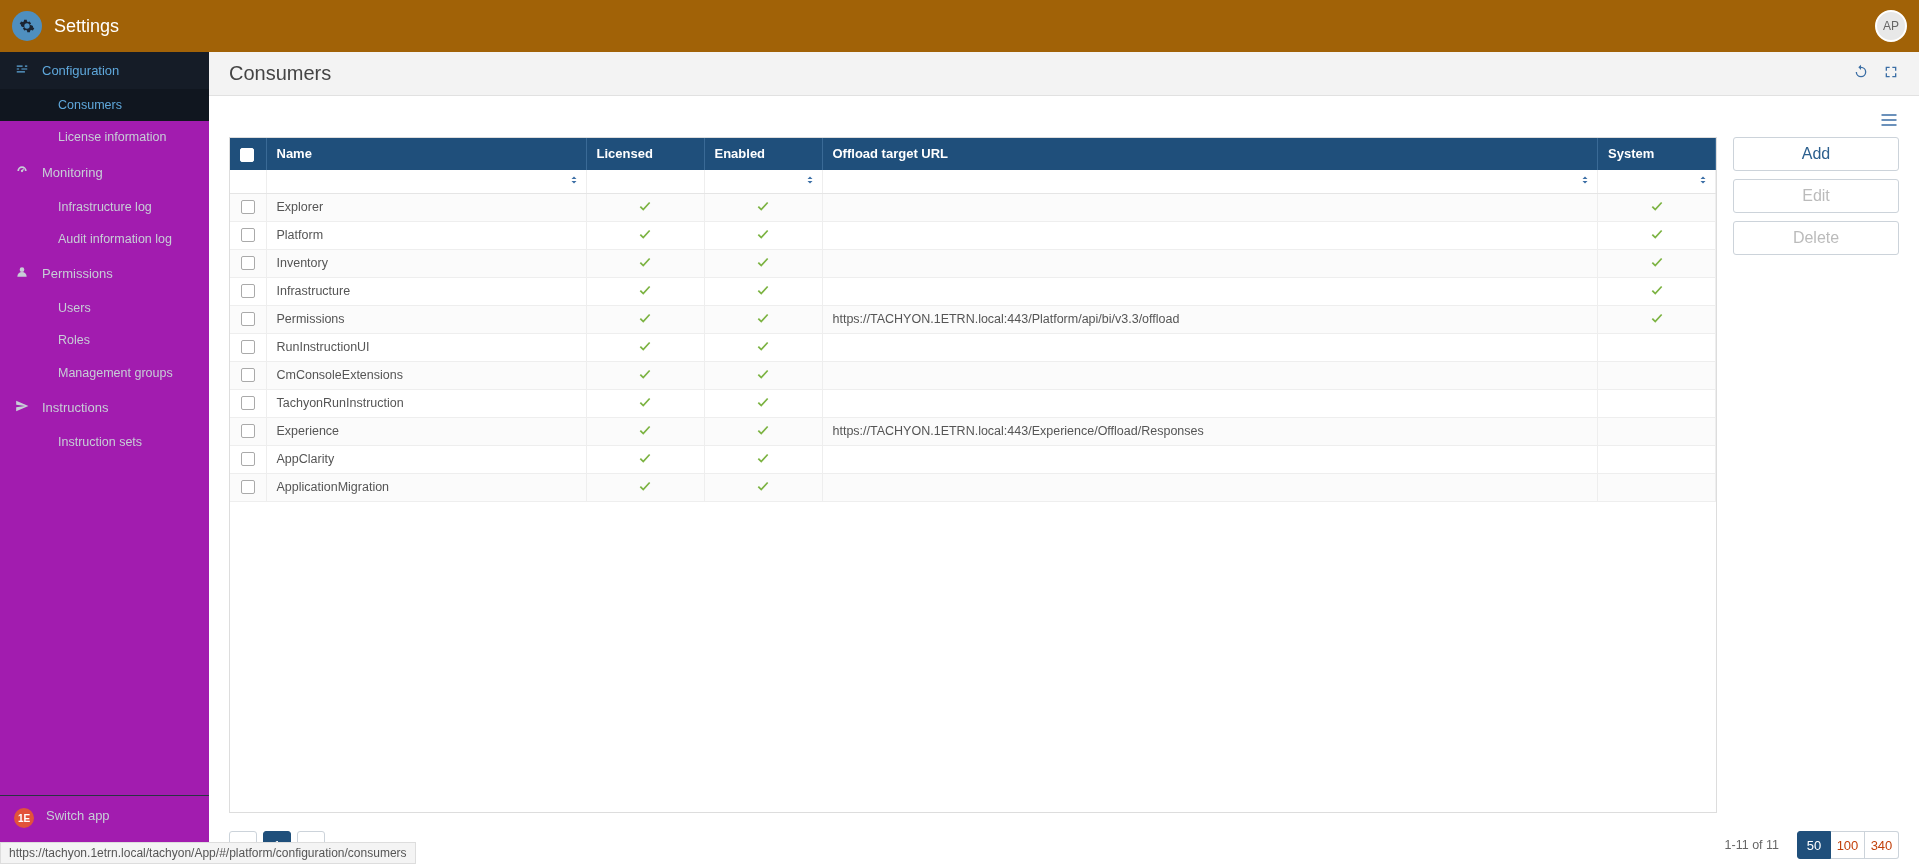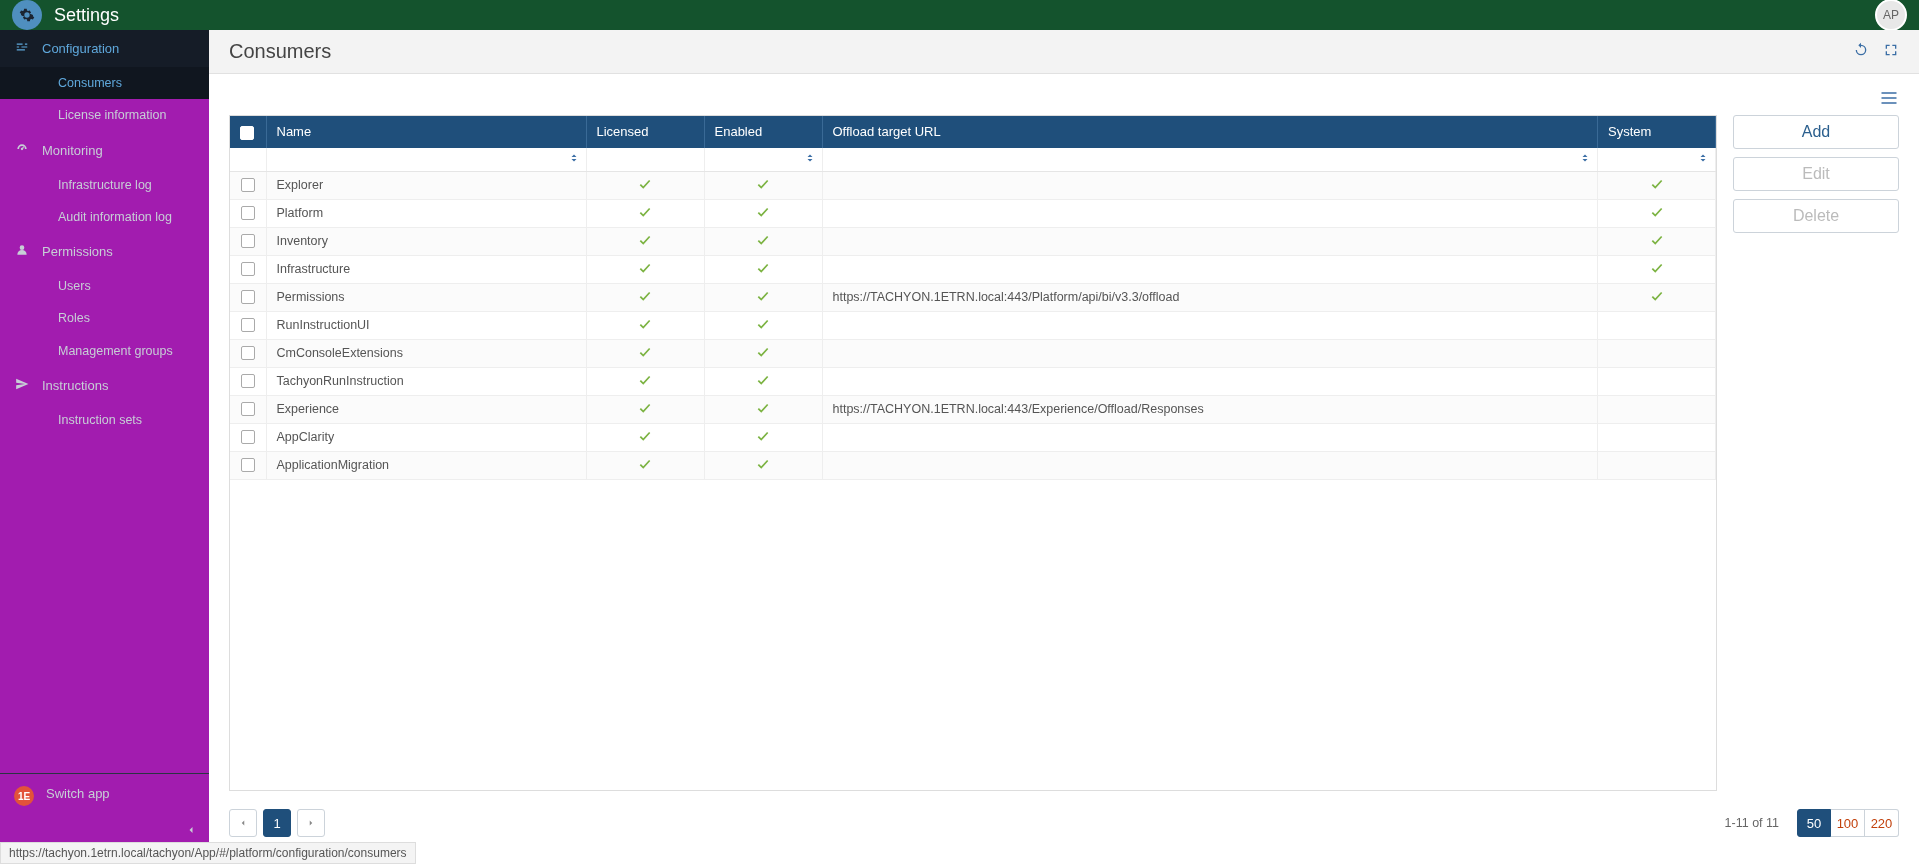--- a/index.html
+++ b/index.html
@@ -1,21 +1,21 @@
 <!DOCTYPE html>
 <html><head>
 <meta charset="utf-8">
 <style>
   * { box-sizing: border-box; margin: 0; padding: 0; }
   html, body { height: 100%; font-family: "Segoe UI", Arial, sans-serif; font-size: 13px; color: #333; background: #fff; overflow: hidden;}
   
   
   .topbar {
-    height: 30px;
-    background: #14532d;
+    height: 52px;
+    background: #a16207;
     color: #fff;
     display: flex;
     align-items: center;
     padding: 9px 12px;
     justify-content: space-between;
   }
   .topbar-left { display: flex; align-items: center; gap: 12px; }
   .app-logo {
     width: 30px; height: 30px; border-radius: 50%; background: #4f8fbf;
     display:flex; align-items:center; justify-content:center;
@@ -76,21 +76,21 @@
   .toolbar-row { display:flex; justify-content:flex-end; margin-bottom:4px;}
   .hamburger { cursor:pointer; }
   .hamburger svg{ width:20px; height:20px; fill:#3b6ea5;}
 
   .grid-wrap { display:flex; gap:16px; flex:1; min-height:0;}
   .grid-container{
     flex:1; border:1px solid #ddd; display:flex; flex-direction:column; min-height:520px;
   }
   table.grid { width:100%; border-collapse:collapse; table-layout:fixed;}
   thead tr.head-row th{
-    background:#1f4f7b; color:#fff; font-weight:400; font-size:13px; text-align:left;
+    background:#1f4f7b; color:#fff; font-weight:700; font-size:13px; text-align:left;
     padding:8px 10px; border-right:1px solid #3a6a96;margin-top:21px;
   }
   thead tr.filter-row th{
     background:#fff; border-bottom:1px solid #e5e5e5; border-right:1px solid #eee;
     padding:4px 6px; text-align:right;
   }
   .col-check { width:36px; }
   .col-name { width:320px;}
   .col-lic  { width:118px;}
   .col-en   { width:118px;}
@@ -441,20 +441,20 @@
             <svg viewBox="0 0 24 24">
               <path d="M9 6l6 6-6 6"></path>
             </svg>
           </span>
       </div>
       <div class="footer-right">
         <span>1-11 of 11</span>
         <div class="page-sizes" id="page-sizes">
             <span class="pg-btn active">50</span>
             <span class="pg-btn">100</span>
-            <span class="pg-btn">220</span>
+            <span class="pg-btn">340</span>
           </div>
       </div>
     </div>
   </main>
 </div>
 
 <div class="statusbar">https://tachyon.1etrn.local/tachyon/App/#/platform/configuration/consumers</div>
 
 </body></html>

